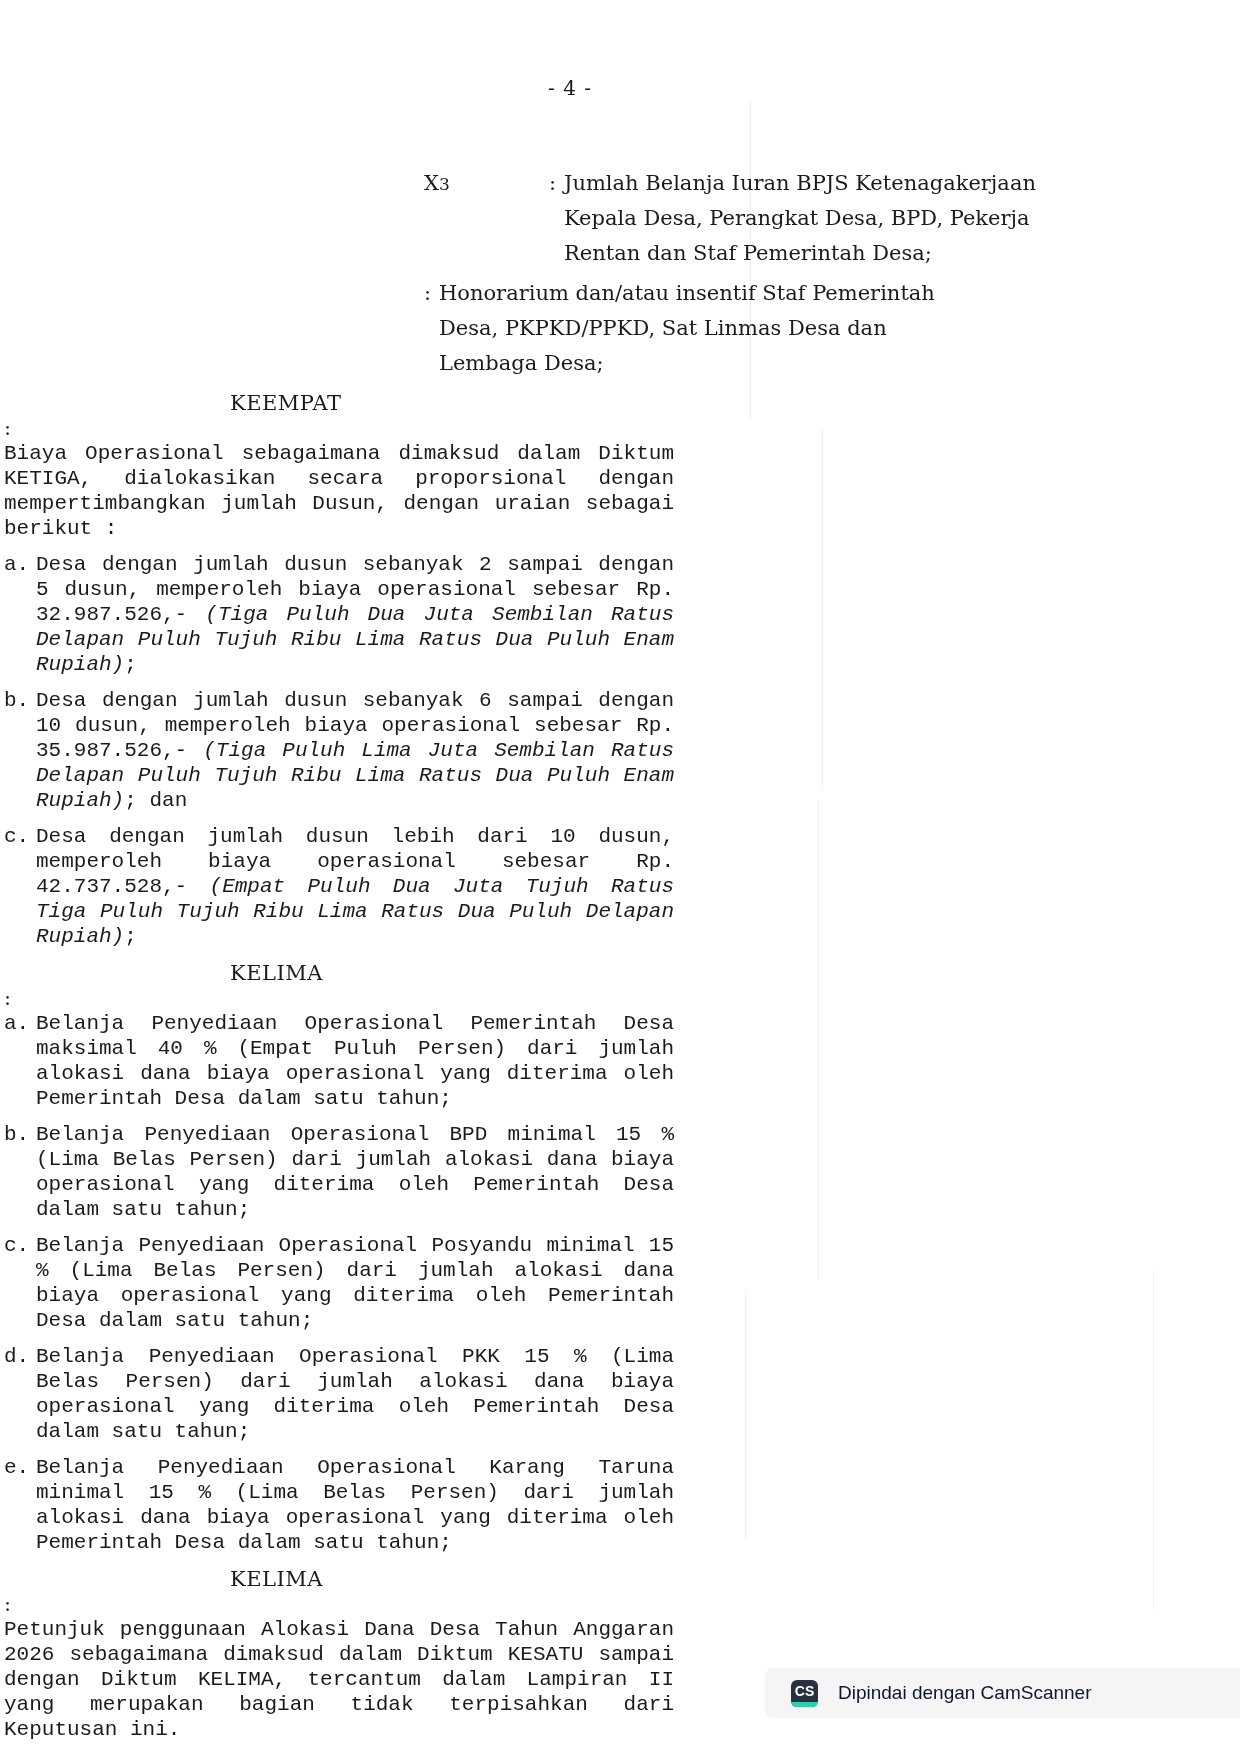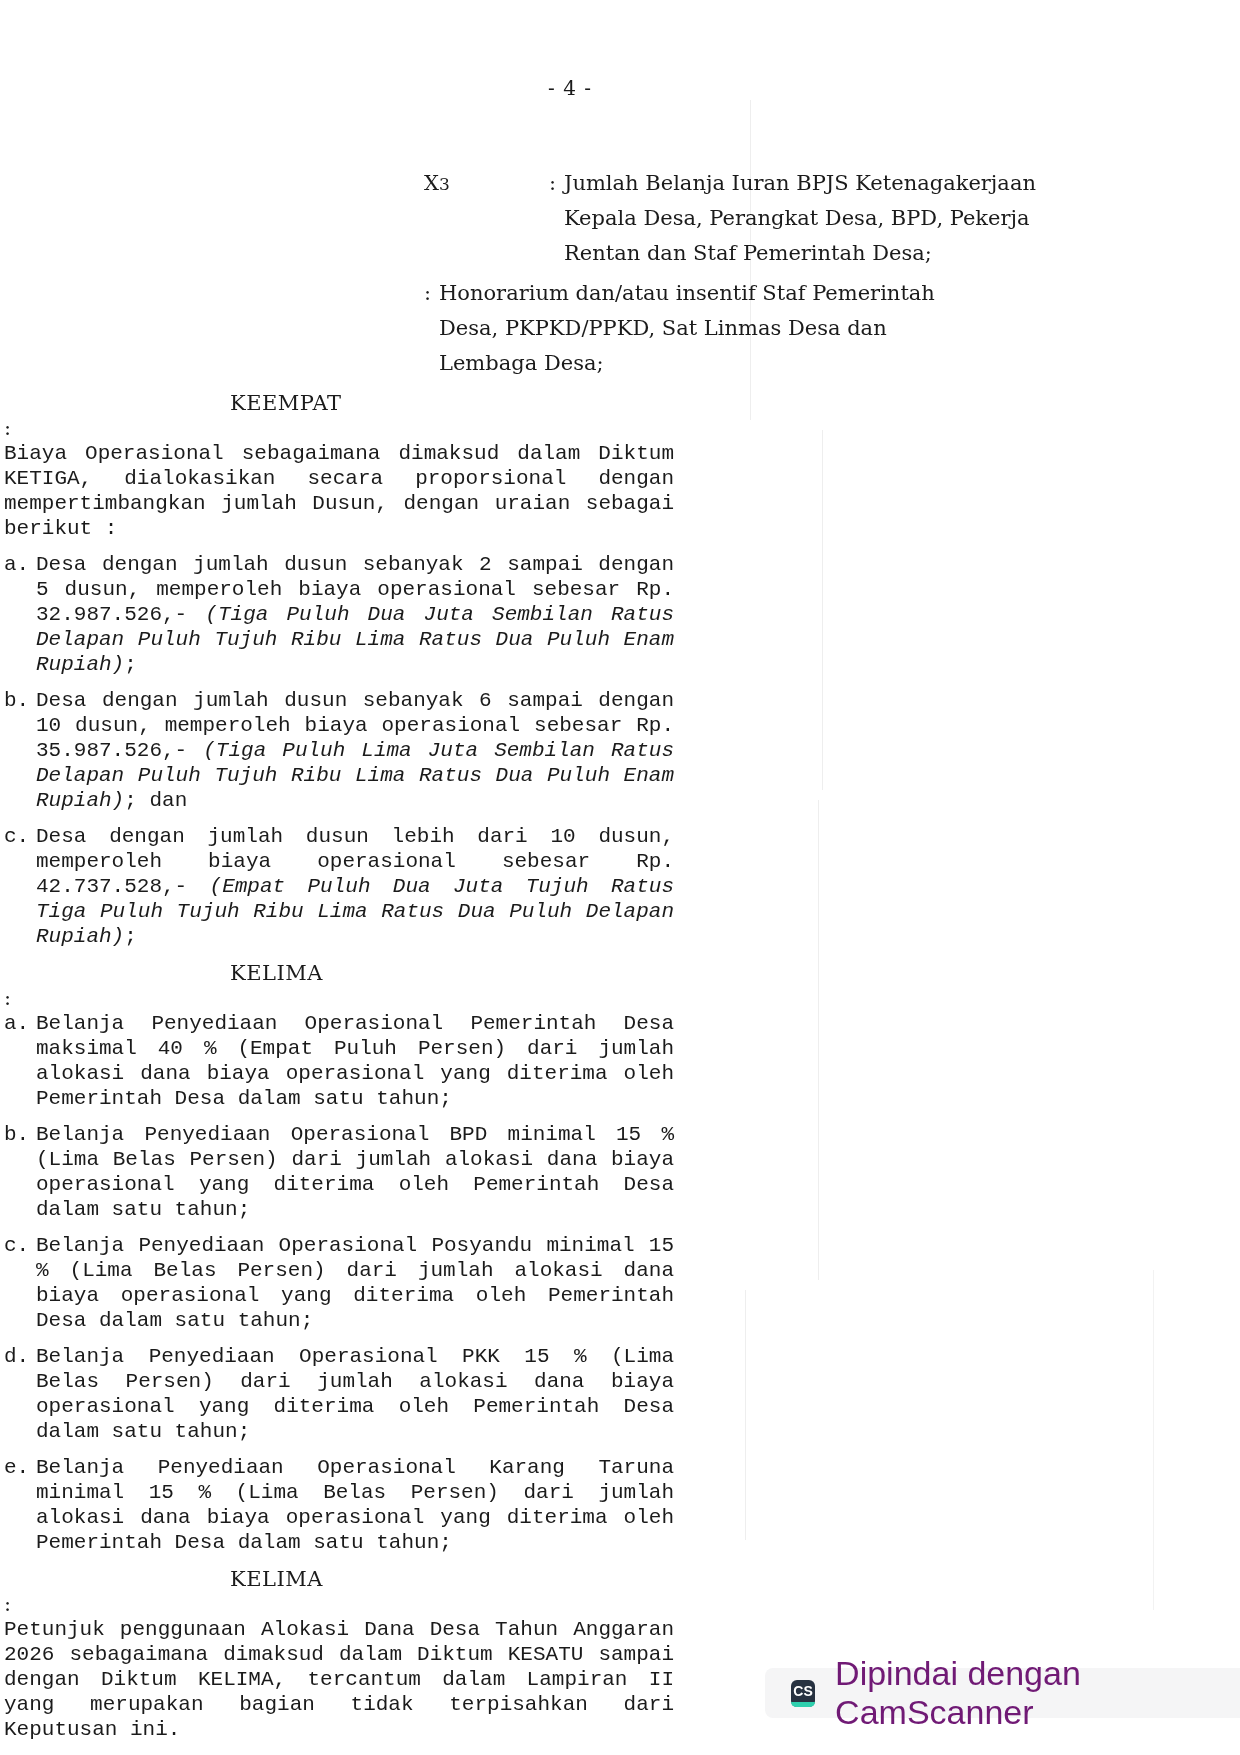--- a/index.html
+++ b/index.html
@@ -99,22 +99,22 @@
     content: "";
     position: absolute;
     left: 0; right: 0; bottom: 0;
     height: 5px;
     background: #2fd0ae;
     border-radius: 0 0 6px 6px;
   }
   .scan-text {
     margin-left: 20px;
     font-family: "Liberation Sans", sans-serif;
-    font-size: 34px;
-    color: #701a75;
+    font-size: 19px;
+    color: #0f172a;
   }
 </style>
 </head>
 <body>
 
 <div class="page">
 
   <div class="page-number">- 4 -</div>
 
   <div class="doc">

